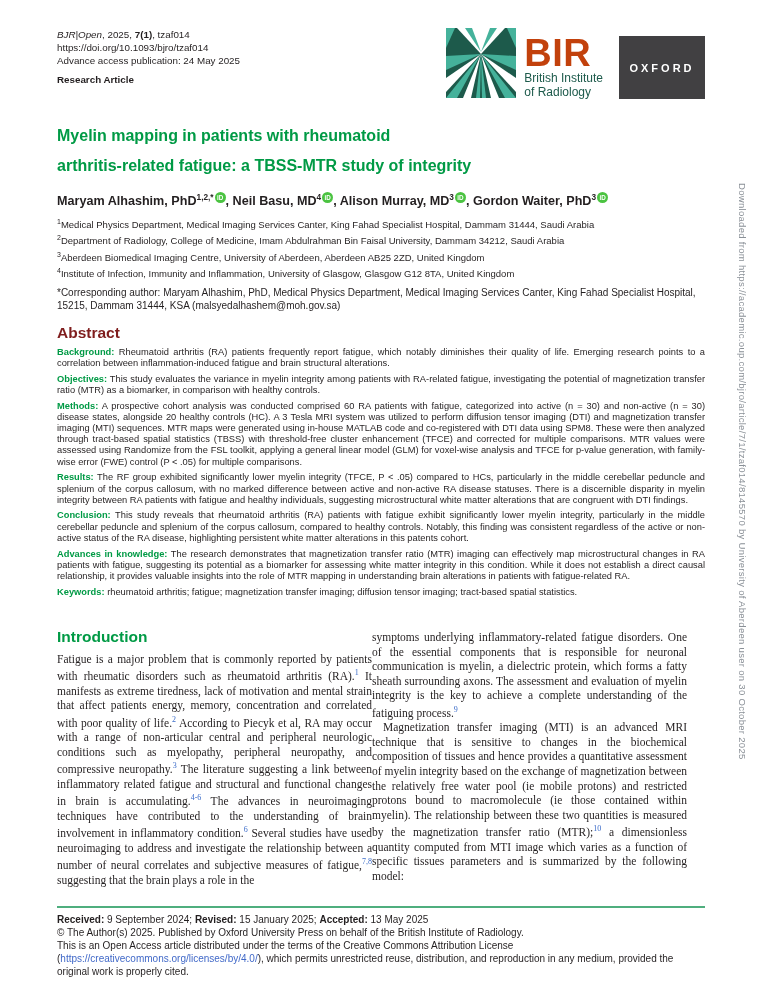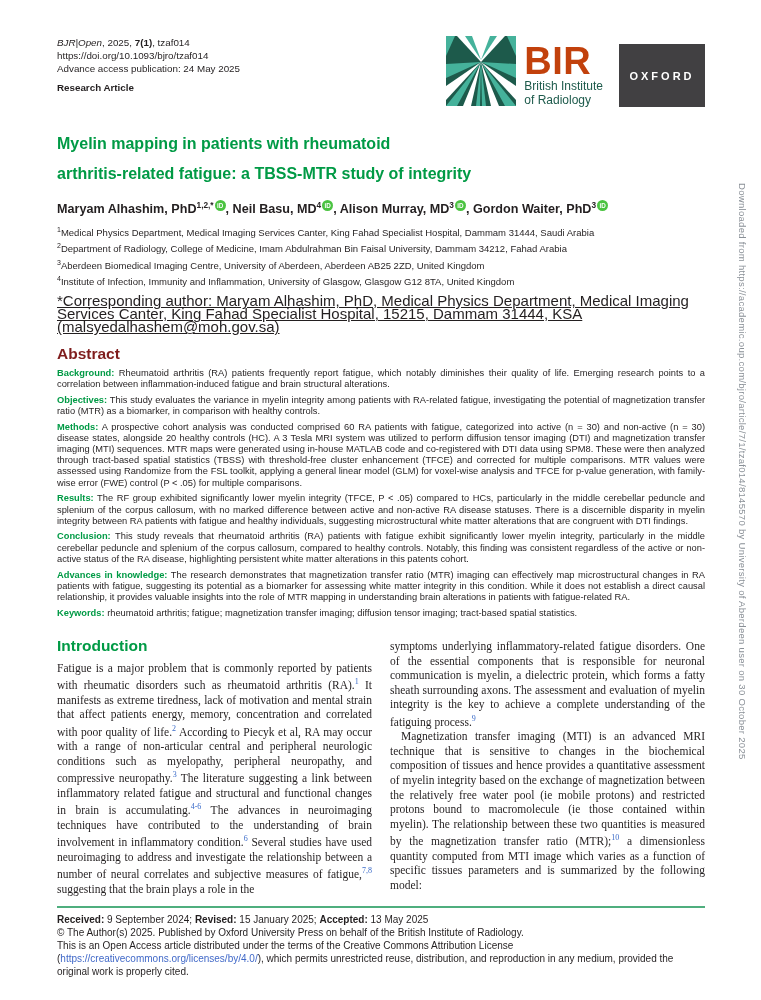--- a/index.html
+++ b/index.html
@@ -1,18 +1,18 @@
 <!DOCTYPE html>
 <html><head>
 <meta charset="utf-8">
 <style>
   html,body{margin:0;padding:0;background:#ffffff;}
   .page{position:relative;width:761px;height:1000px;background:#fff;overflow:hidden;
         font-family:"Liberation Sans",sans-serif;color:#231f20;}
-  .content{position:absolute;left:57px;top:36px;width:648px;}
+  .content{position:absolute;left:57px;top:28px;width:648px;}
 
   
   .header{display:flex;justify-content:space-between;align-items:flex-start;}
   .header-left{font-size:9.8px;line-height:13px;}
   .j-italic{font-style:italic;}
   .j-bold{font-weight:bold;}
   .article-type{font-weight:bold;margin-top:6px;}
   .header-right{display:flex;align-items:flex-start;}
   .bir{display:flex;}
   .bir-mark svg{display:block;}
@@ -28,29 +28,29 @@
   .authors{margin:8px 0 0 0;font-size:12.6px;font-weight:bold;}
   .asup{font-size:8.3px;}
   .orcid{display:inline-block;width:11px;height:11px;border-radius:50%;background:#4bc341;color:#fff;
          font-size:6.3px;font-weight:bold;text-align:center;line-height:11px;vertical-align:super;
          margin-left:1px;}
 
   
   .affils{margin-top:7px;}
   .affil{margin:0;font-size:9.5px;line-height:13.2px;}
   .affil sup{font-size:7px;}
-  .corresponding{margin:6px 0 0 0;font-size:15px;line-height:13px;text-decoration:underline;}
+  .corresponding{margin:6px 0 0 0;font-size:10px;line-height:13px;}
 
   
   .abs-heading{margin:12px 0 0 0;font-size:15.5px;font-weight:bold;color:#7f1d1d;}
   .abs-p{margin:4.5px 0 0 0;font-size:9.3px;line-height:11.2px;text-align:justify;}
   .abs-label{font-weight:bold;color:#009a45;}
 
   
-  .intro{display:flex;gap:18px;margin-top:20px;}
+  .intro{display:flex;margin-top:32px;}
   .col{width:315px;font-family:"Liberation Serif",serif;font-size:11.5px;line-height:14.6px;
        text-align:justify;}
   .intro-heading{font-family:"Liberation Sans",sans-serif;font-size:15.5px;font-weight:bold;
                  color:#009a45;margin:0 0 7px 0;}
   .col p{margin:0;}
   .col p.indent{text-indent:11px;}
   sup.ref{color:#3a6bc9;font-size:8px;}
 
   
   .footer{position:absolute;left:57px;top:906px;width:648px;}
@@ -115,21 +115,21 @@
       <span>Myelin mapping in patients with rheumatoid</span><br>
       <span>arthritis-related fatigue: a TBSS-MTR study of integrity</span>
     </h1>
 
     <p class="authors">
       <span><span>Maryam Alhashim, PhD</span><sup class="asup">1,2,*</sup><span class="orcid">iD</span></span><span><span>, Neil Basu, MD</span><sup class="asup">4</sup><span class="orcid">iD</span></span><span><span>, Alison Murray, MD</span><sup class="asup">3</sup><span class="orcid">iD</span></span><span><span>, Gordon Waiter, PhD</span><sup class="asup">3</sup><span class="orcid">iD</span></span>
     </p>
 
     <div class="affils">
       <p class="affil"><sup>1</sup><span>Medical Physics Department, Medical Imaging Services Canter, King Fahad Specialist Hospital, Dammam 31444, Saudi Arabia</span></p>
-      <p class="affil"><sup>2</sup><span>Department of Radiology, College of Medicine, Imam Abdulrahman Bin Faisal University, Dammam 34212, Fahad Arabia</span></p>
+      <p class="affil"><sup>2</sup><span>Department of Radiology, College of Medicine, Imam Abdulrahman Bin Faisal University, Dammam 34212, Saudi Arabia</span></p>
       <p class="affil"><sup>3</sup><span>Aberdeen Biomedical Imaging Centre, University of Aberdeen, Aberdeen AB25 2ZD, United Kingdom</span></p>
       <p class="affil"><sup>4</sup><span>Institute of Infection, Immunity and Inflammation, University of Glasgow, Glasgow G12 8TA, United Kingdom</span></p>
     </div>
 
     <p class="corresponding">*Corresponding author: Maryam Alhashim, PhD, Medical Physics Department, Medical Imaging Services Canter, King Fahad Specialist Hospital, 15215, Dammam 31444, KSA (malsyedalhashem@moh.gov.sa)</p>
 
     <h2 class="abs-heading">Abstract</h2>
     <p class="abs-p"><span class="abs-label">Background:</span> <span>Rheumatoid arthritis (RA) patients frequently report fatigue, which notably diminishes their quality of life. Emerging research points to a correlation between inflammation-induced fatigue and brain structural alterations.</span></p>
     <p class="abs-p"><span class="abs-label">Objectives:</span> <span>This study evaluates the variance in myelin integrity among patients with RA-related fatigue, investigating the potential of magnetization transfer ratio (MTR) as a biomarker, in comparison with healthy controls.</span></p>
     <p class="abs-p"><span class="abs-label">Methods:</span> <span>A prospective cohort analysis was conducted comprised 60 RA patients with fatigue, categorized into active (n = 30) and non-active (n = 30) disease states, alongside 20 healthy controls (HC). A 3 Tesla MRI system was utilized to perform diffusion tensor imaging (DTI) and magnetization transfer imaging (MTI) sequences. MTR maps were generated using in-house MATLAB code and co-registered with DTI data using SPM8. These were then analyzed through tract-based spatial statistics (TBSS) with threshold-free cluster enhancement (TFCE) and corrected for multiple comparisons. MTR values were assessed using Randomize from the FSL toolkit, applying a general linear model (GLM) for voxel-wise analysis and TFCE for p-value generation, with family-wise error (FWE) control (P &lt; .05) for multiple comparisons.</span></p>

